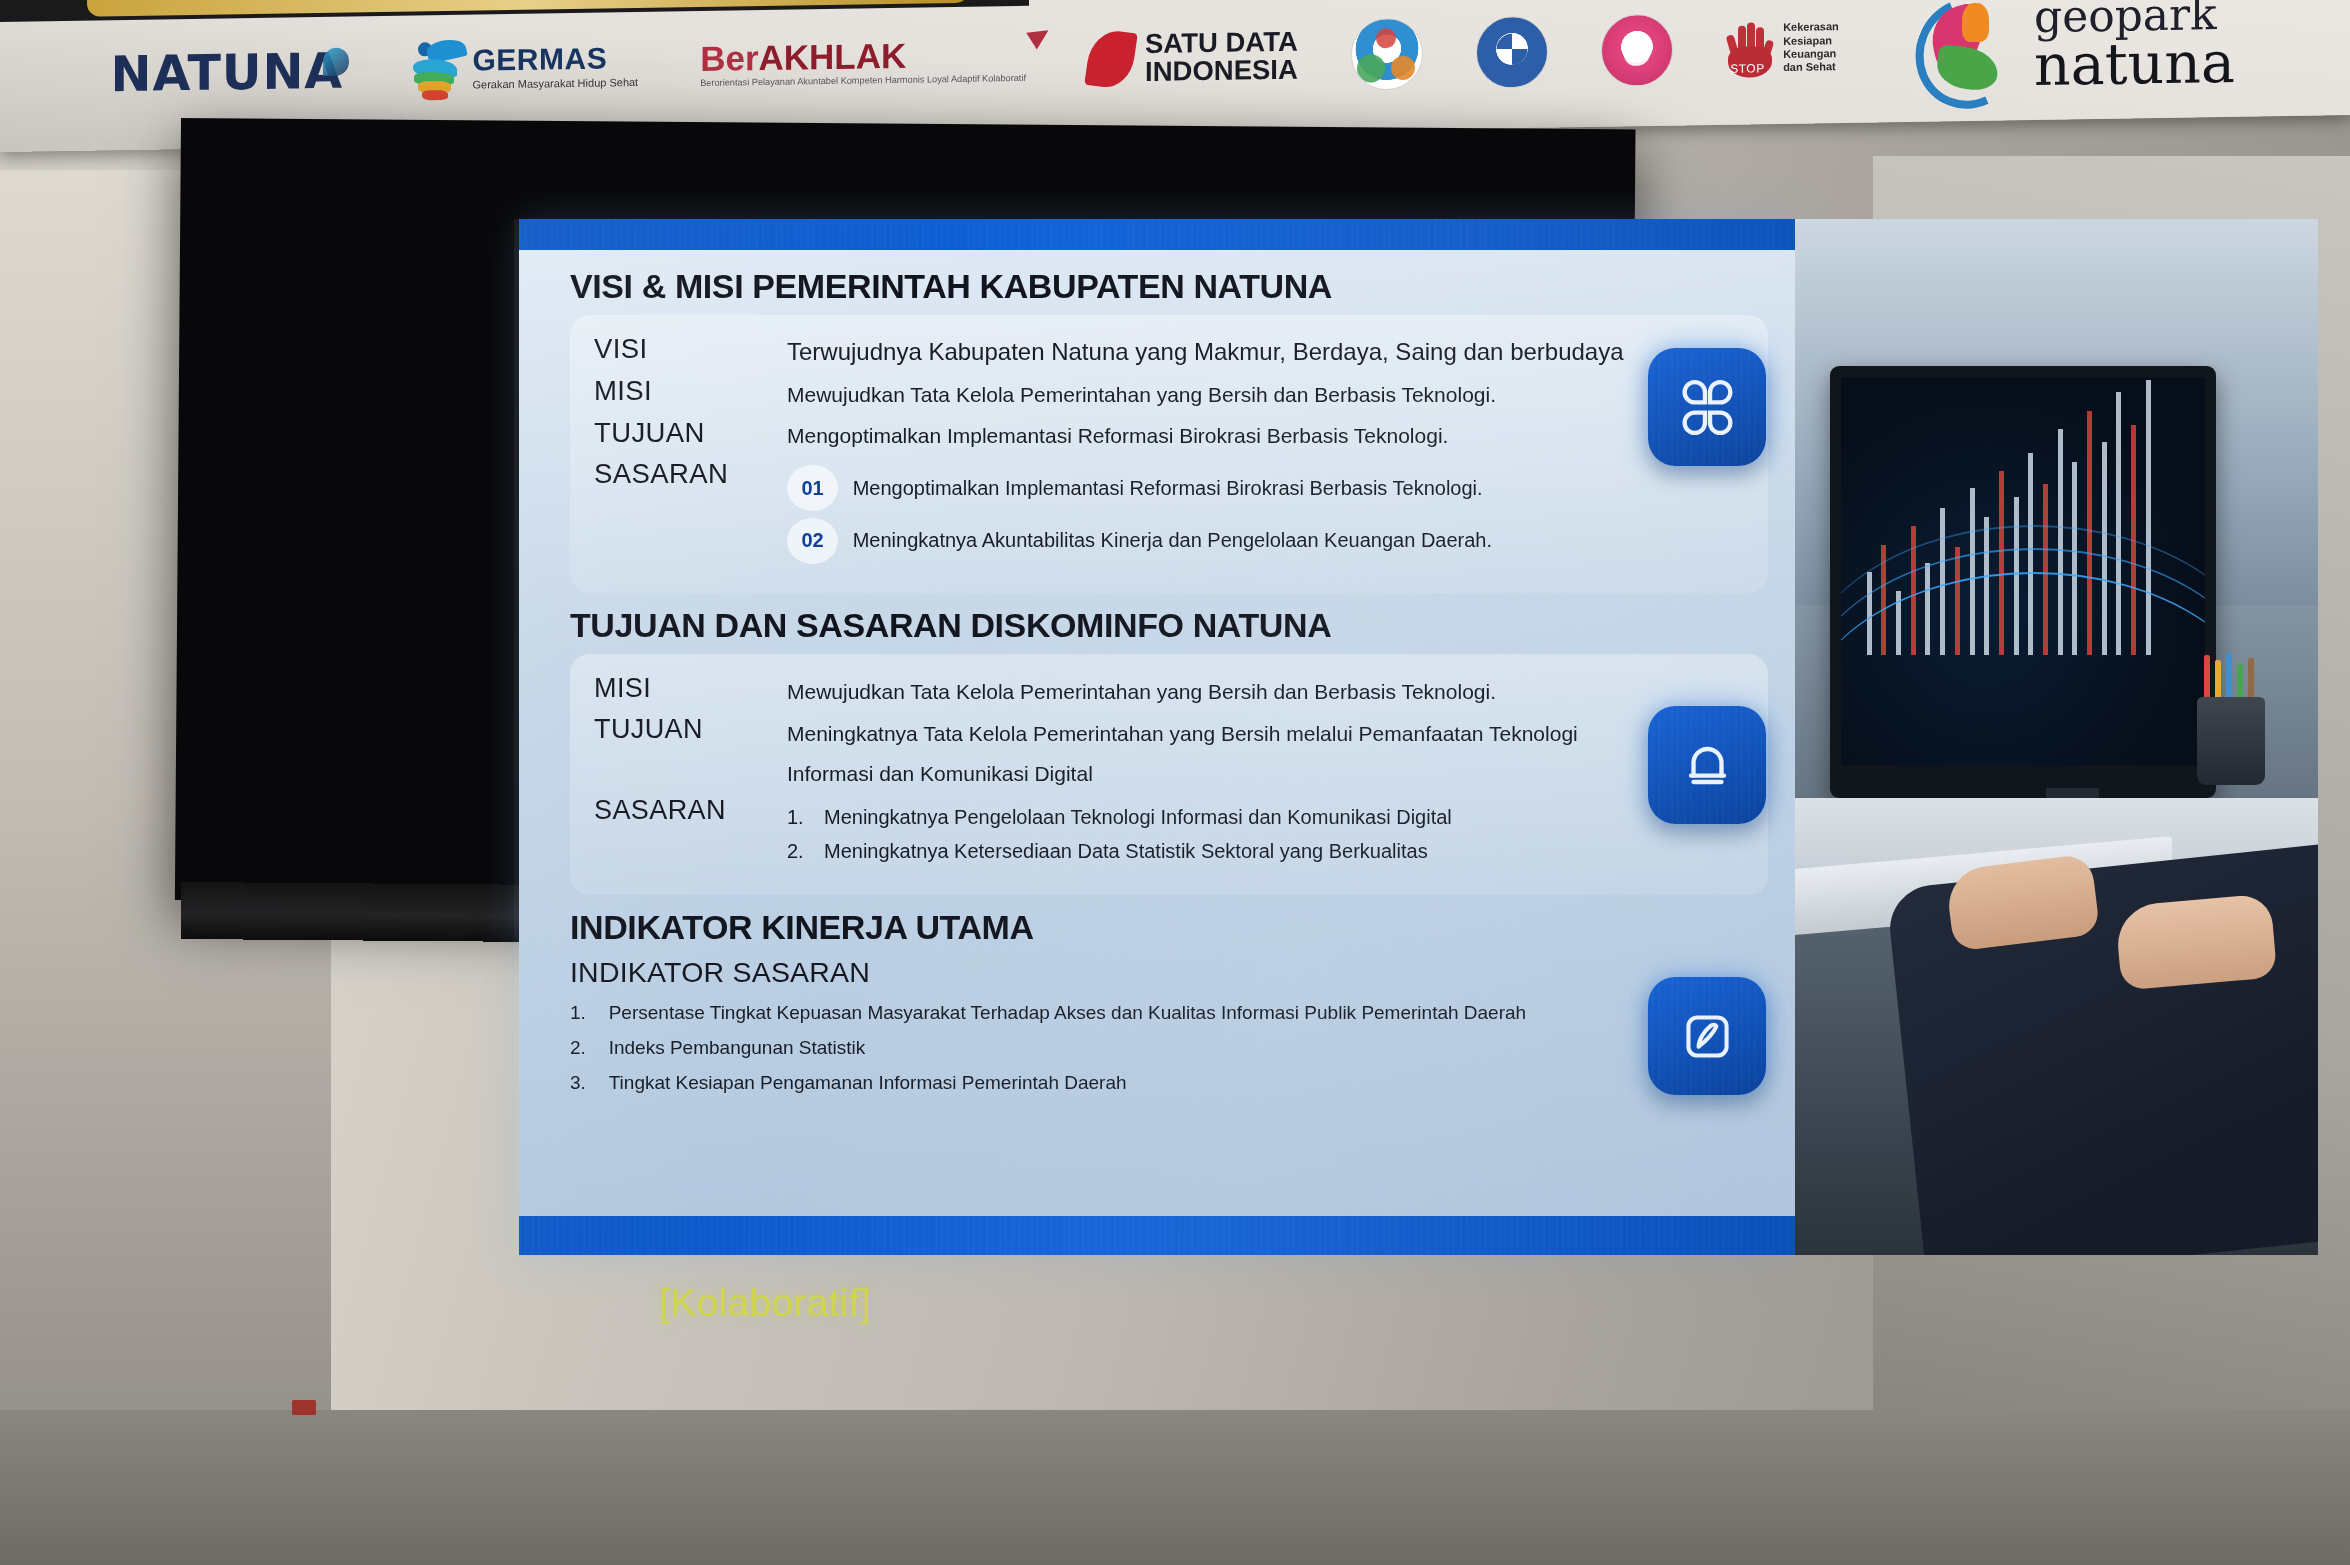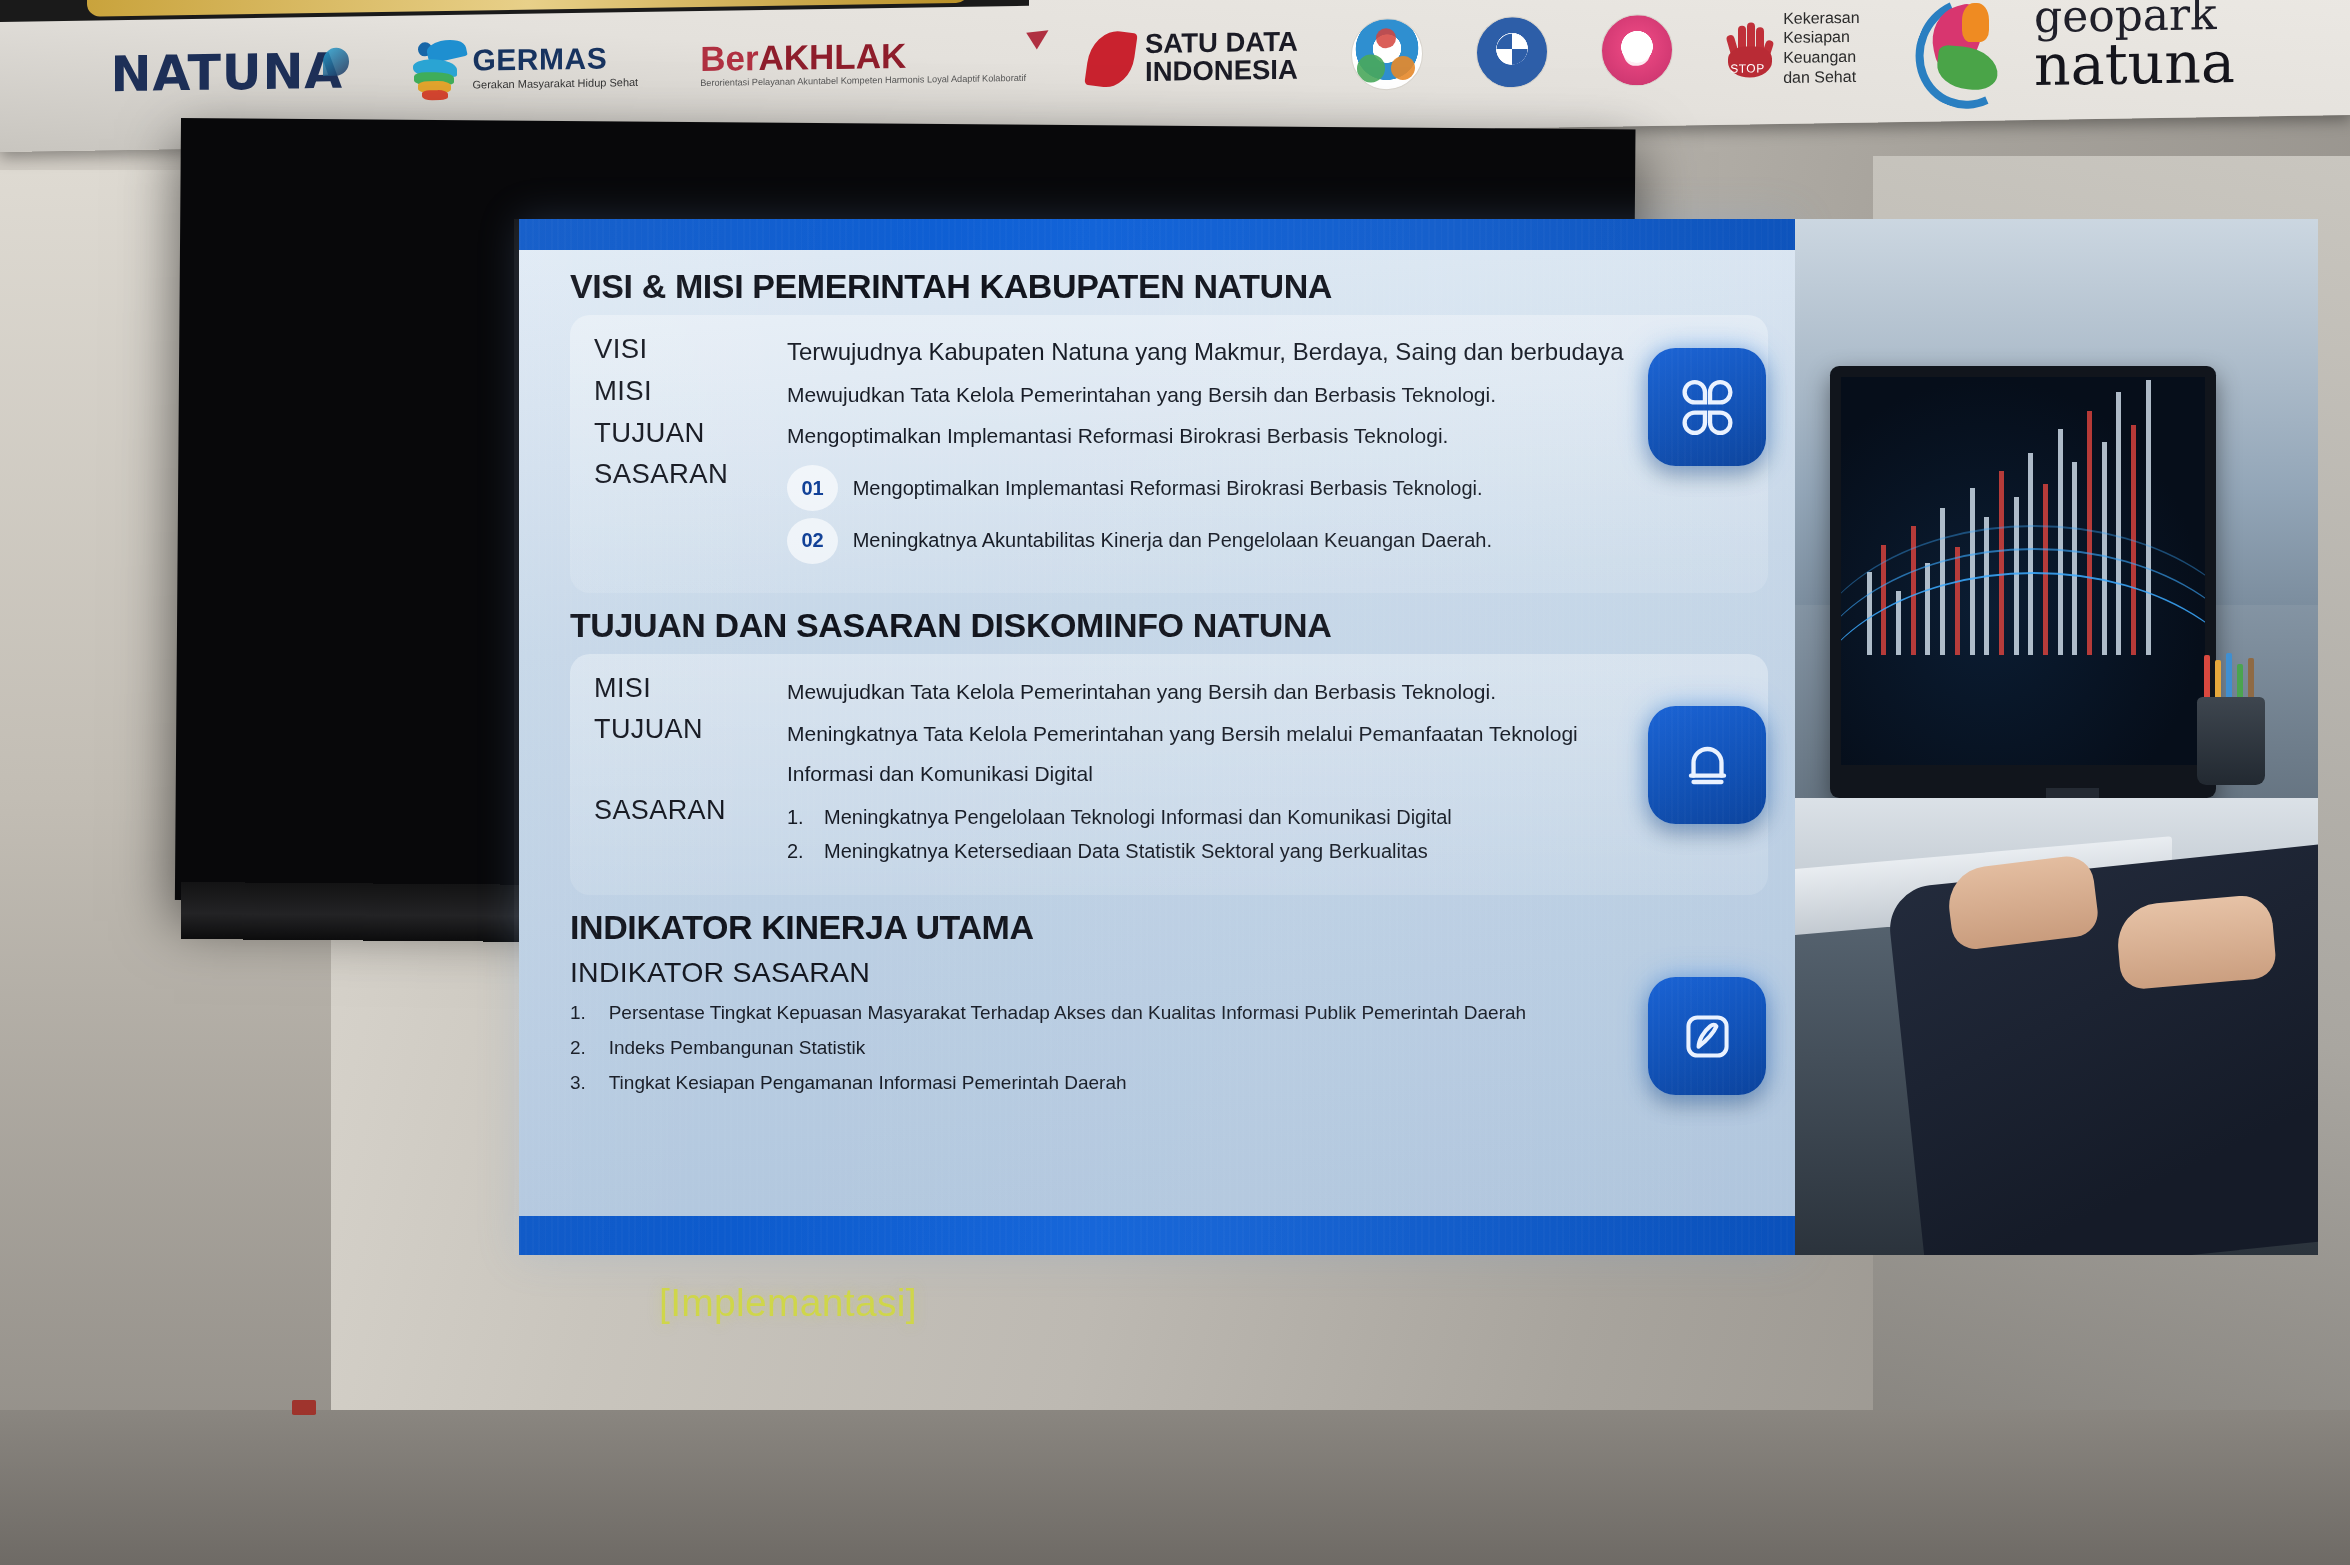--- a/index.html
+++ b/index.html
@@ -148,21 +148,21 @@
   }
   .hand .f{position:absolute;bottom:26px;width:8.3px;height:24px;border-radius:4.6px 4.6px 0 0;background:#c03039;}
   .hand .f1{left:4.6px;height:18.4px;bottom:24px;transform:rotate(-16deg);}
   .hand .f2{left:13.8px;height:26px;}
   .hand .f3{left:23px;height:28.5px;}
   .hand .f4{left:32px;height:24px;}
   .hand .f5{left:40px;height:16.5px;bottom:20px;transform:rotate(18deg);}
   .hand .stop{
     position:absolute;left:6.4px;bottom:1.8px;font-size:12px;font-weight:normal;color:#fff;letter-spacing:0.5px;
   }
-  .stopkekerasan .txt{font-size:16px;font-weight:normal;color:#2b2b2b;line-height:1.22;}
+  .stopkekerasan .txt{font-size:11px;font-weight:bold;color:#2b2b2b;line-height:1.22;}
 
   .geopark{display:flex;align-items:center;gap:13px;margin-left:auto;margin-right:33px;}
   .geopark-mark{width:110px;height:110px;position:relative;}
   .geopark-mark .arcblue{
     position:absolute;left:5.5px;top:7.3px;width:90px;height:96px;border-radius:50%;
     border:8.3px solid #2a7fc1;border-right-color:transparent;border-top-color:transparent;
     transform:rotate(22deg);
   }
   .geopark-mark .pink{
     position:absolute;left:20px;top:16.5px;width:51px;height:57px;
@@ -627,14 +627,14 @@
   <div class="cup"></div>
   <div class="keyboard"></div>
   <div class="arms"></div>
   <div class="hand-l"></div>
   <div class="hand-r"></div>
 </div>
 
 <div class="scanlines"></div>
 <div class="glare"></div>
 
-<div class="reconnect">[Implemantasi]</div>
+<div class="reconnect">[Kolaboratif]</div>
 
 
 </body></html>

